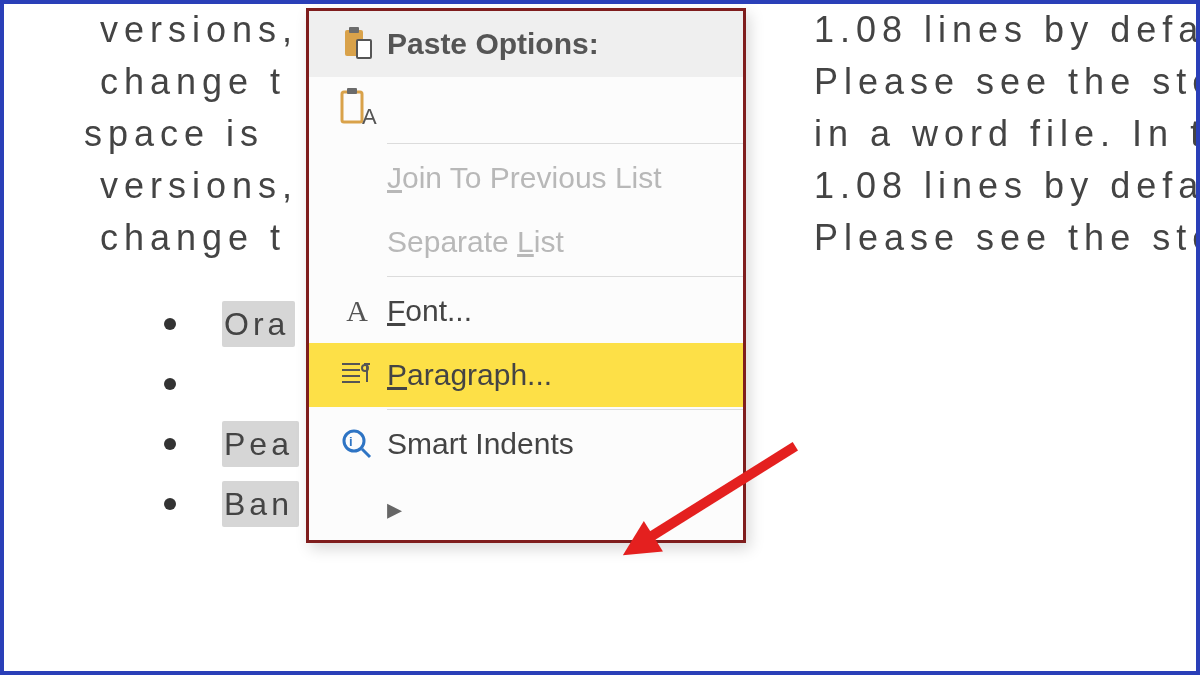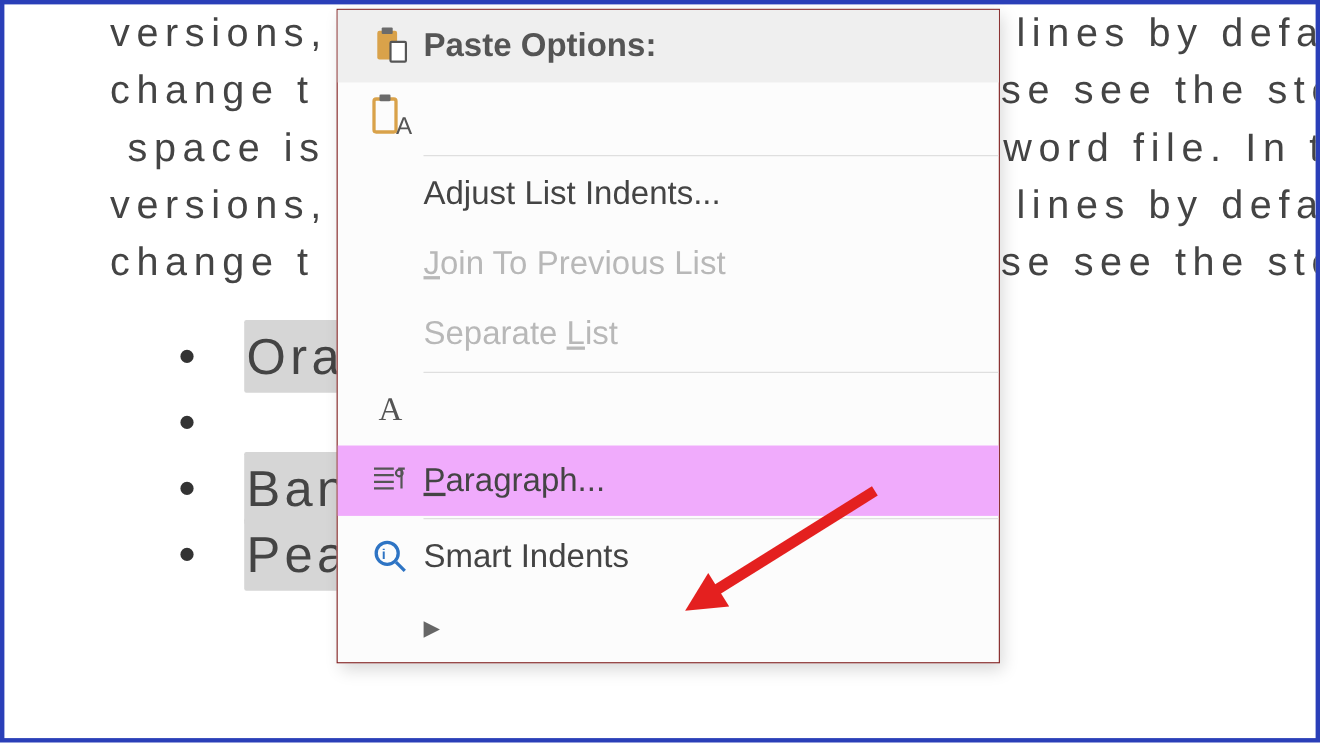--- a/index.html
+++ b/index.html
@@ -26,56 +26,56 @@
   .line { position: absolute; white-space: nowrap; }
   .bullets {
     position: absolute;
     left: 160px;
     top: 290px;
   }
   .bullet-item {
     display: flex;
     align-items: center;
     height: 60px;
-    font-size: 46px;
+    font-size: 32px;
     letter-spacing: 4px;
     color: #444;
   }
   .dot {
     width: 12px; height: 12px; border-radius: 50%;
     background: #333; margin-right: 46px;
   }
   .sel {
     background: #d6d6d6;
     padding: 0 6px 0 2px;
     border-radius: 2px;
   }
   .menu {
     position: absolute;
     left: 302px;
     top: 4px;
-    width: 603px;
+    width: 440px;
     background: #fcfcfc;
-    border: 1px solid #7f1d1d;
+    border: 3px solid #7f1d1d;
     box-shadow: 4px 6px 14px rgba(0,0,0,.15);
     font-size: 30px;
     letter-spacing: 0;
     color: #444;
   }
   .mi {
     display: flex;
     align-items: center;
     height: 64px;
     padding: 0 14px 0 18px;
   }
   .mi .ic { width: 60px; display: flex; align-items: center; justify-content: center; }
   .mi .lbl { flex: 1; }
   .mi .sub { width: 24px; color: #666; }
   .mi.header { background: #efefef; font-weight: 600; color: #555; height: 66px; }
-  .mi.hover  { background: #f0abfc; }
+  .mi.hover  { background: #fde047; }
   .mi.dis .lbl { color: #b8b8b8; }
   .sep {
     height: 1px;
     background: #dcdcdc;
     margin: 2px 0 2px 78px;
   }
   u.ak { text-decoration: underline; }
   .arrow {
     position: absolute;
     left: 625px;
@@ -93,45 +93,45 @@
     border-top: 18px solid transparent;
     border-bottom: 18px solid transparent;
   }
 </style>
 </head>
 <body>
 
 <div class="doc">
   <span class="line" style="left:96px; top:0px;">versions,</span>
   <span class="line" style="left:96px; top:52px;">change t</span>
-  <span class="line" style="left:112px; top:104px;">space is</span>
+  <span class="line" style="left:80px; top:104px;">space is</span>
   <span class="line" style="left:96px; top:156px;">versions,</span>
   <span class="line" style="left:96px; top:208px;">change t</span>
 
   <span class="line" style="left:810px; top:0px;">1.08 lines by defau</span>
   <span class="line" style="left:810px; top:52px;">Please see the step</span>
   <span class="line" style="left:810px; top:104px;">in a word file. In th</span>
   <span class="line" style="left:810px; top:156px;">1.08 lines by defau</span>
   <span class="line" style="left:810px; top:208px;">Please see the step</span>
 
   <div class="bullets">
     <div class="bullet-item">
       <span class="dot"></span>
       <span class="sel">Ora</span>
     </div>
     <div class="bullet-item">
       <span class="dot"></span>
     </div>
     <div class="bullet-item">
       <span class="dot"></span>
+      <span class="sel">Pea</span>
+    </div>
+    <div class="bullet-item">
+      <span class="dot"></span>
       <span class="sel">Ban</span>
-    </div>
-    <div class="bullet-item">
-      <span class="dot"></span>
-      <span class="sel">Pea</span>
     </div>
   </div>
 </div>
 
 <div class="menu">
 
   <div class="mi header">
     <span class="ic">
       <svg width="40" height="40" viewBox="0 0 40 40">
         <rect x="8" y="6" width="18" height="26" rx="2" fill="#d9a24a"></rect>
@@ -148,39 +148,36 @@
         <rect x="8" y="6" width="20" height="30" rx="2" fill="none" stroke="#d9a24a" stroke-width="3"></rect>
         <rect x="13" y="2" width="10" height="6" rx="1" fill="#6b6b6b"></rect>
         <text x="28" y="38" font-size="22" font-family="Arial" fill="#555">A</text>
       </svg>
     </span>
     <span class="lbl"></span>
   </div>
 
   <div class="sep"></div>
 
-  <div class="mi">
-    <span class="ic"></span>
-    <span class="lbl">Adjust List Indents...</span>
-  </div>
 
   <div class="mi dis">
     <span class="ic"></span>
     <span class="lbl"><u class="ak">J</u>oin To Previous List</span>
   </div>
 
   <div class="mi dis">
     <span class="ic"></span>
     <span class="lbl">Separate <u class="ak">L</u>ist</span>
   </div>
 
   <div class="sep"></div>
 
   <div class="mi">
     <span class="ic" style="font-family:'Times New Roman',serif;font-size:30px;color:#555;">A</span>
+    <span class="lbl"><u class="ak">F</u>ont...</span>
   </div>
 
   <div class="mi hover">
     <span class="ic">
       <svg width="34" height="30" viewBox="0 0 34 30">
         <line x1="2" y1="4" x2="20" y2="4" stroke="#555" stroke-width="2"></line>
         <line x1="2" y1="10" x2="20" y2="10" stroke="#555" stroke-width="2"></line>
         <line x1="2" y1="16" x2="20" y2="16" stroke="#555" stroke-width="2"></line>
         <line x1="2" y1="22" x2="20" y2="22" stroke="#555" stroke-width="2"></line>
         <path d="M27 4 v18 M24 4 h6 M27 8 a3 3 0 1 0 0 0" stroke="#555" stroke-width="2" fill="none"></path>

